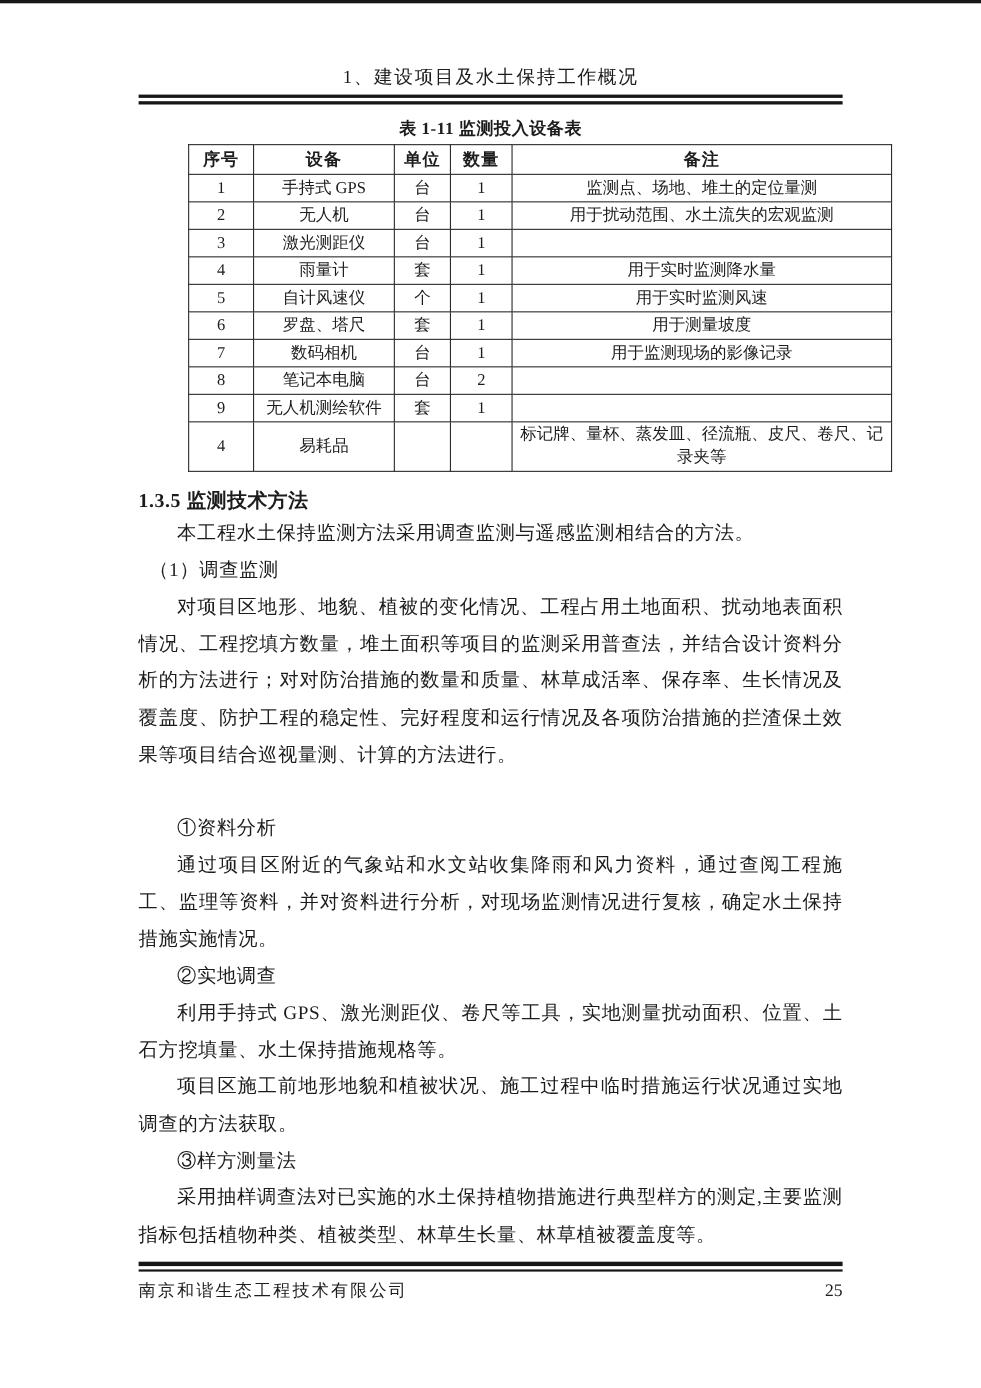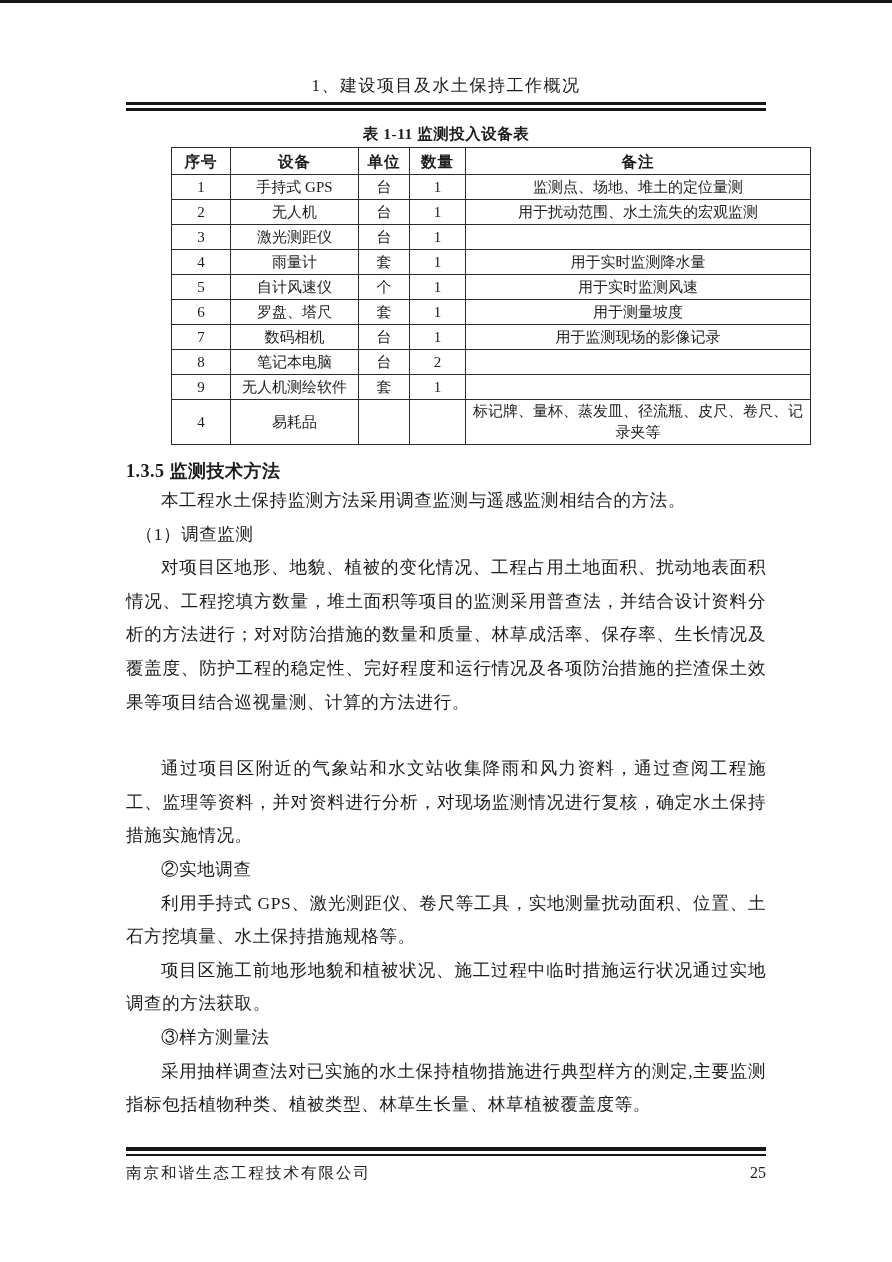--- a/index.html
+++ b/index.html
@@ -11,21 +11,21 @@
     position: relative;
     overflow: hidden;
   }
   .top-edge {
     position: absolute; top: 0; left: 0;
     width: 892px; height: 3px;
     background: #161616;
   }
   .content {
     position: absolute;
-    left: 126px; top: 16px;
+    left: 126px; top: 0;
     width: 640px;
   }
   .chapter-header {
     margin-top: 59px;
     text-align: center;
     font-size: 17px;
     letter-spacing: 1.5px;
     line-height: 22px;
   }
   .double-rule {
@@ -207,20 +207,21 @@
       </tbody>
   </table>
 
   <div class="section-heading">1.3.5 监测技术方法</div>
 
   <div id="body-blocks">
       <p class="para">本工程水土保持监测方法采用调查监测与遥感监测相结合的方法。</p>
       <p class="subheading">（1）调查监测</p>
       <p class="para">对项目区地形、地貌、植被的变化情况、工程占用土地面积、扰动地表面积情况、工程挖填方数量，堆土面积等项目的监测采用普查法，并结合设计资料分析的方法进行；对对防治措施的数量和质量、林草成活率、保存率、生长情况及覆盖度、防护工程的稳定性、完好程度和运行情况及各项防治措施的拦渣保土效果等项目结合巡视量测、计算的方法进行。</p>
       <div class="spacer"></div>
+      <p class="list-item">①资料分析</p>
       <p class="para">通过项目区附近的气象站和水文站收集降雨和风力资料，通过查阅工程施工、监理等资料，并对资料进行分析，对现场监测情况进行复核，确定水土保持措施实施情况。</p>
       <p class="list-item">②实地调查</p>
       <p class="para">利用手持式 GPS、激光测距仪、卷尺等工具，实地测量扰动面积、位置、土石方挖填量、水土保持措施规格等。</p>
       <p class="para">项目区施工前地形地貌和植被状况、施工过程中临时措施运行状况通过实地调查的方法获取。</p>
       <p class="list-item">③样方测量法</p>
       <p class="para">采用抽样调查法对已实施的水土保持植物措施进行典型样方的测定,主要监测指标包括植物种类、植被类型、林草生长量、林草植被覆盖度等。</p>
     </div>
 
 </div>
 

